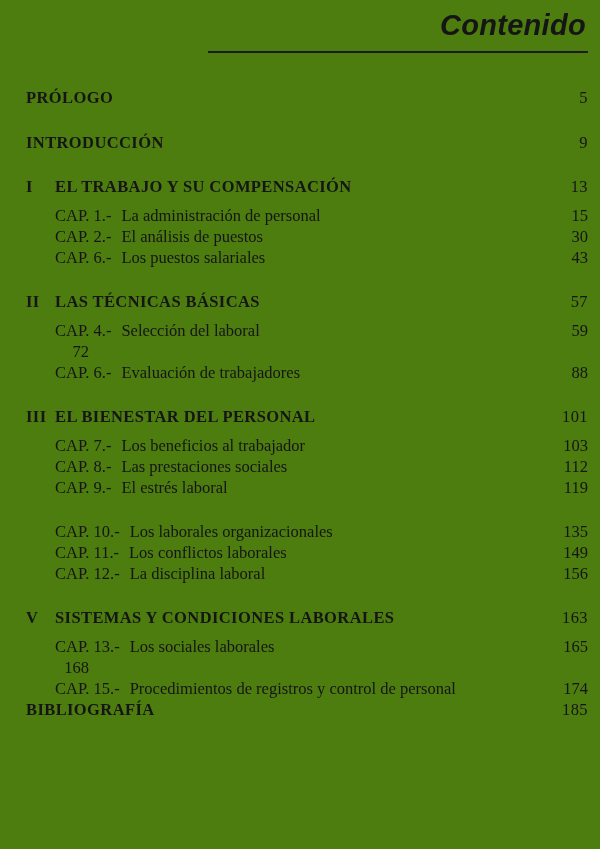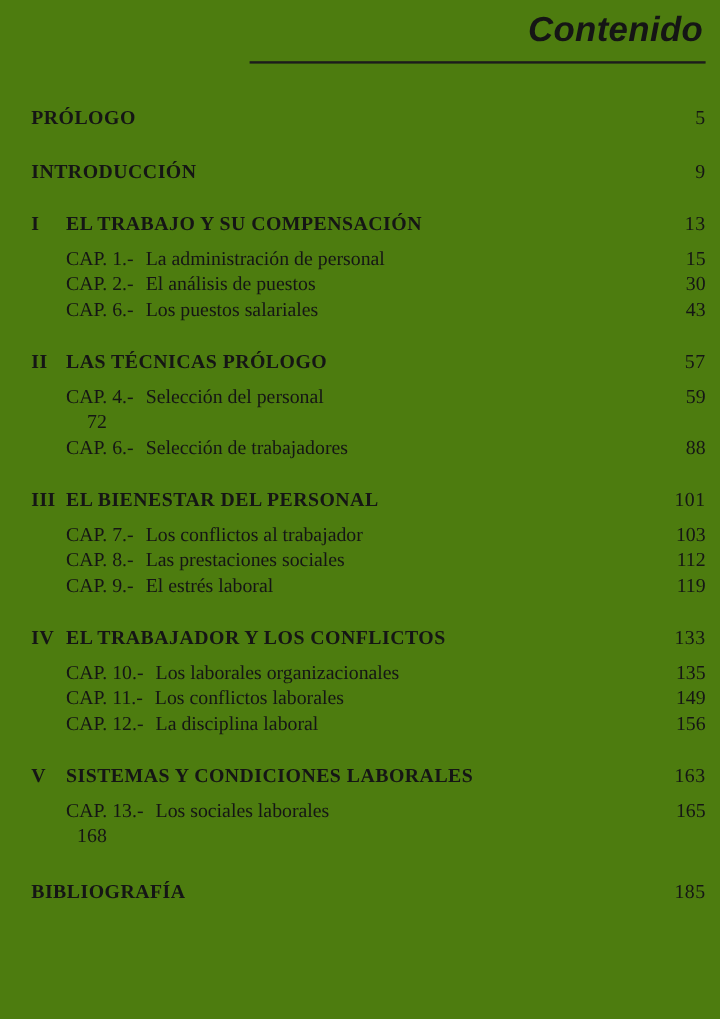--- a/index.html
+++ b/index.html
@@ -61,21 +61,21 @@
     display: inline-block;
     min-width: 29px;
     flex: 0 0 auto;
   }
   .chap-row { padding-left: 29px; }
   .chap-left {
     flex: 0 1 auto;
     max-width: 420px;
   }
   .chap-prefix { margin-right: 10px; white-space: nowrap; }
-  .row-biblio { margin-top: 25px; }
+  .row-biblio { }
 </style>
 </head>
 <body>
 
 <div class="page">
 
   <div class="title">Contenido</div>
   <div class="rule"></div>
 
   <div class="row head-row row-prologo">
@@ -106,67 +106,60 @@
     <div class="row chap-row">
       <span class="chap-left"><span class="chap-prefix">CAP. 6.-</span><span>Los puestos salariales</span></span>
       <span class="pg">43</span>
     </div>
   </div>
 
   <div class="sec-block">
     <div class="row sec-row">
       <span class="sec-left">
         <span class="numeral">II</span>
-        <span>LAS TÉCNICAS PRÓLOGO</span>
+        <span>LAS TÉCNICAS BÁSICAS</span>
       </span>
       <span class="pg">57</span>
     </div>
     <div class="row chap-row">
-      <span class="chap-left"><span class="chap-prefix">CAP. 4.-</span><span>Selección del personal</span></span>
+      <span class="chap-left"><span class="chap-prefix">CAP. 4.-</span><span>Selección del laboral</span></span>
       <span class="pg">59</span>
     </div>
     <div class="row chap-row">
       <span class="pg">72</span>
     </div>
     <div class="row chap-row">
-      <span class="chap-left"><span class="chap-prefix">CAP. 6.-</span><span>Selección de trabajadores</span></span>
+      <span class="chap-left"><span class="chap-prefix">CAP. 6.-</span><span>Evaluación de trabajadores</span></span>
       <span class="pg">88</span>
     </div>
   </div>
 
   <div class="sec-block">
     <div class="row sec-row">
       <span class="sec-left">
         <span class="numeral">III</span>
         <span>EL BIENESTAR DEL PERSONAL</span>
       </span>
       <span class="pg">101</span>
     </div>
     <div class="row chap-row">
-      <span class="chap-left"><span class="chap-prefix">CAP. 7.-</span><span>Los conflictos al trabajador</span></span>
+      <span class="chap-left"><span class="chap-prefix">CAP. 7.-</span><span>Los beneficios al trabajador</span></span>
       <span class="pg">103</span>
     </div>
     <div class="row chap-row">
       <span class="chap-left"><span class="chap-prefix">CAP. 8.-</span><span>Las prestaciones sociales</span></span>
       <span class="pg">112</span>
     </div>
     <div class="row chap-row">
       <span class="chap-left"><span class="chap-prefix">CAP. 9.-</span><span>El estrés laboral</span></span>
       <span class="pg">119</span>
     </div>
   </div>
 
   <div class="sec-block">
-    <div class="row sec-row">
-      <span class="sec-left">
-        <span class="numeral">IV</span>
-        <span>EL TRABAJADOR Y LOS CONFLICTOS</span>
-      </span>
-      <span class="pg">133</span>
-    </div>
     <div class="row chap-row">
       <span class="chap-left"><span class="chap-prefix">CAP. 10.-</span><span>Los laborales organizacionales</span></span>
       <span class="pg">135</span>
     </div>
     <div class="row chap-row">
       <span class="chap-left"><span class="chap-prefix">CAP. 11.-</span><span>Los conflictos laborales</span></span>
       <span class="pg">149</span>
     </div>
     <div class="row chap-row">
       <span class="chap-left"><span class="chap-prefix">CAP. 12.-</span><span>La disciplina laboral</span></span>
@@ -182,20 +175,24 @@
       </span>
       <span class="pg">163</span>
     </div>
     <div class="row chap-row">
       <span class="chap-left"><span class="chap-prefix">CAP. 13.-</span><span>Los sociales laborales</span></span>
       <span class="pg">165</span>
     </div>
     <div class="row chap-row">
       <span class="pg">168</span>
     </div>
+    <div class="row chap-row">
+      <span class="chap-left"><span class="chap-prefix">CAP. 15.-</span><span>Procedimientos de registros y control de personal</span></span>
+      <span class="pg">174</span>
+    </div>
   </div>
 
   <div class="row head-row row-biblio">
     <span>BIBLIOGRAFÍA</span>
     <span class="pg">185</span>
   </div>
 
 </div>
 
 </body></html>

